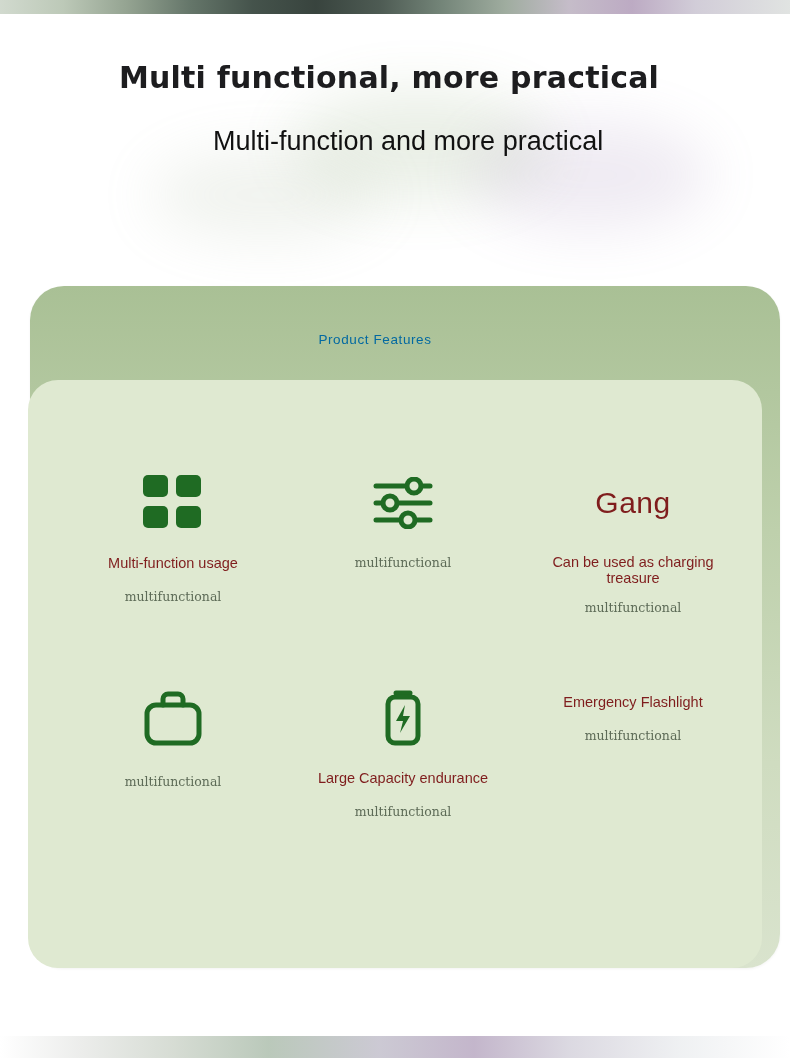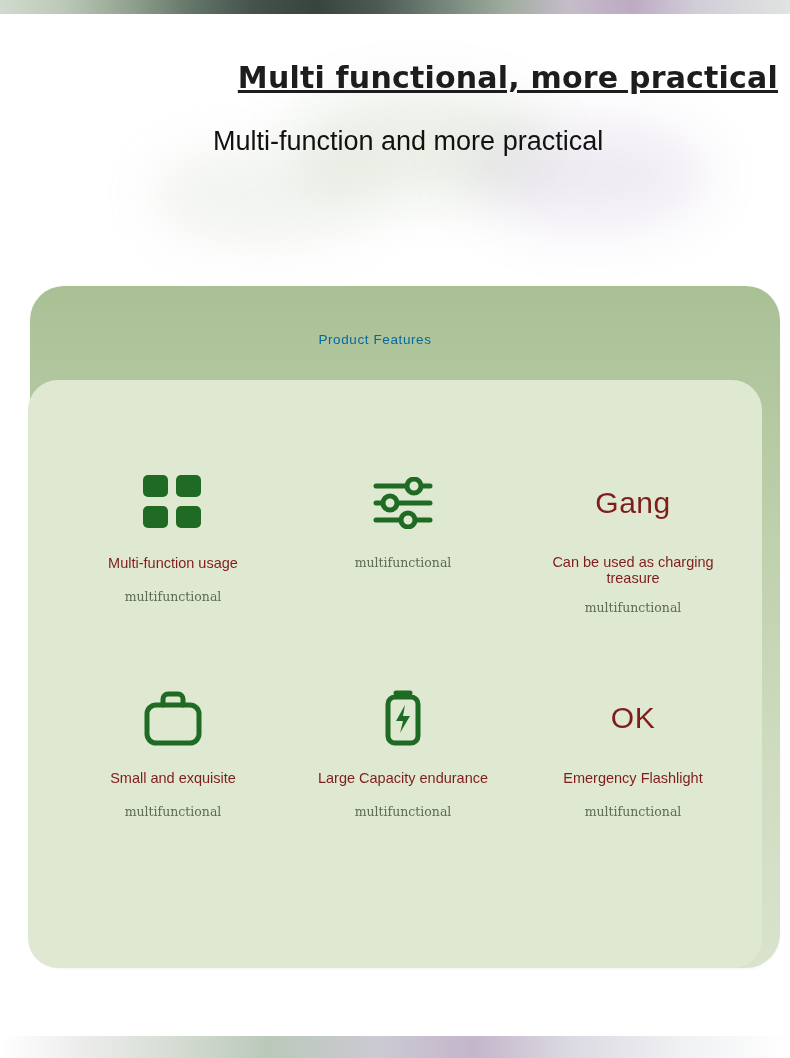--- a/index.html
+++ b/index.html
@@ -65,27 +65,26 @@
   .wash-a { left: 290px; top: 90px;  width: 260px; height: 110px; background: #7fa06a; }
   .wash-b { left: 470px; top: 120px; width: 240px; height: 110px; background: #9f86b5; }
   .wash-c { left: 150px; top: 150px; width: 230px; height: 90px;  background: #a8b79c; }
 
   
   .headline-cn {
     position: absolute;
     left: 0;
     top: 60px;
     width: 778px;
-    text-align: right;
+    text-align: center;
     font-family: "DejaVu Sans", sans-serif;
     font-size: 30px;
     font-weight: 700;
     color: #1d1d1f;
     letter-spacing: .2px;
-    text-decoration: underline;
   }
   .headline-en {
     position: absolute;
     left: 197px;
     top: 126px;
     width: 420px;
     font-family: "Liberation Sans", sans-serif;
     font-size: 27px;
     line-height: 1.18;
     color: #111111;
@@ -229,39 +228,35 @@
     <div class="cell-sub">multifunctional</div>
   </div>
 
   <div class="cell c4">
     <div class="icon-wrap">
       <svg width="60" height="58" viewBox="0 0 60 58" aria-hidden="true">
         <rect x="4" y="16" width="52" height="38" rx="9" fill="none" stroke="#1f6b23" stroke-width="5"></rect>
         <path d="M20 16 V10 a5 5 0 0 1 5 -5 h10 a5 5 0 0 1 5 5 v6" fill="none" stroke="#1f6b23" stroke-width="5" stroke-linecap="round"></path>
       </svg>
     </div>
-    <div class="cell-label">Small and exquisite</div>
     <div class="cell-sub">multifunctional</div>
   </div>
 
   <div class="cell c5">
     <div class="icon-wrap">
       <svg width="46" height="62" viewBox="0 0 46 62" aria-hidden="true">
         <path d="M16 6 h14" stroke="#1f6b23" stroke-width="5" stroke-linecap="round"></path>
         <rect x="8" y="10" width="30" height="46" rx="7" fill="none" stroke="#1f6b23" stroke-width="5"></rect>
         <path d="M25 18 l-9 16 h7 l-3 12 10 -17 h-7 z" fill="#1f6b23"></path>
       </svg>
     </div>
     <div class="cell-label">Large Capacity endurance</div>
     <div class="cell-sub">multifunctional</div>
   </div>
 
   <div class="cell c6">
-    <div class="icon-wrap">
-      <span class="icon-text">OK</span>
-    </div>
     <div class="cell-label">Emergency Flashlight</div>
     <div class="cell-sub">multifunctional</div>
   </div>
 
 </div>
 
 <div class="edge-strip bottom"></div>
 
 </body></html>

